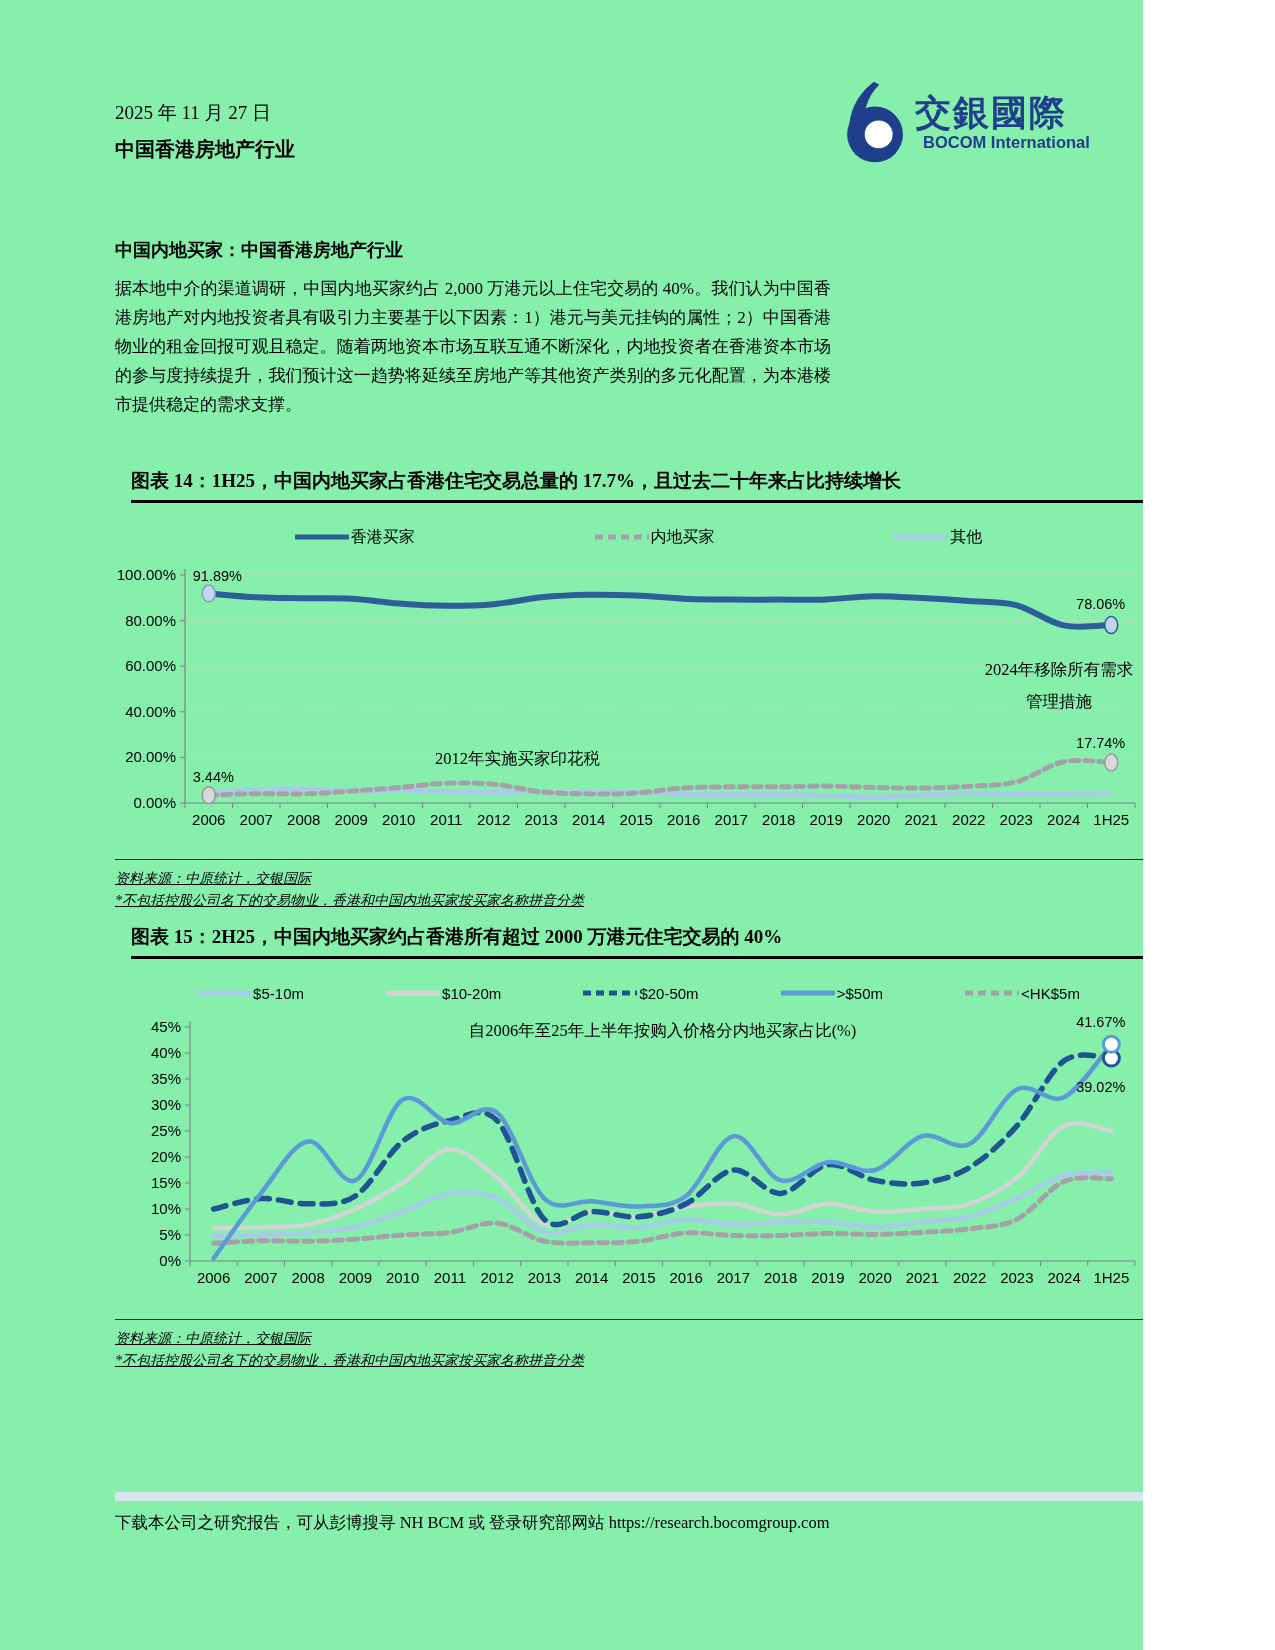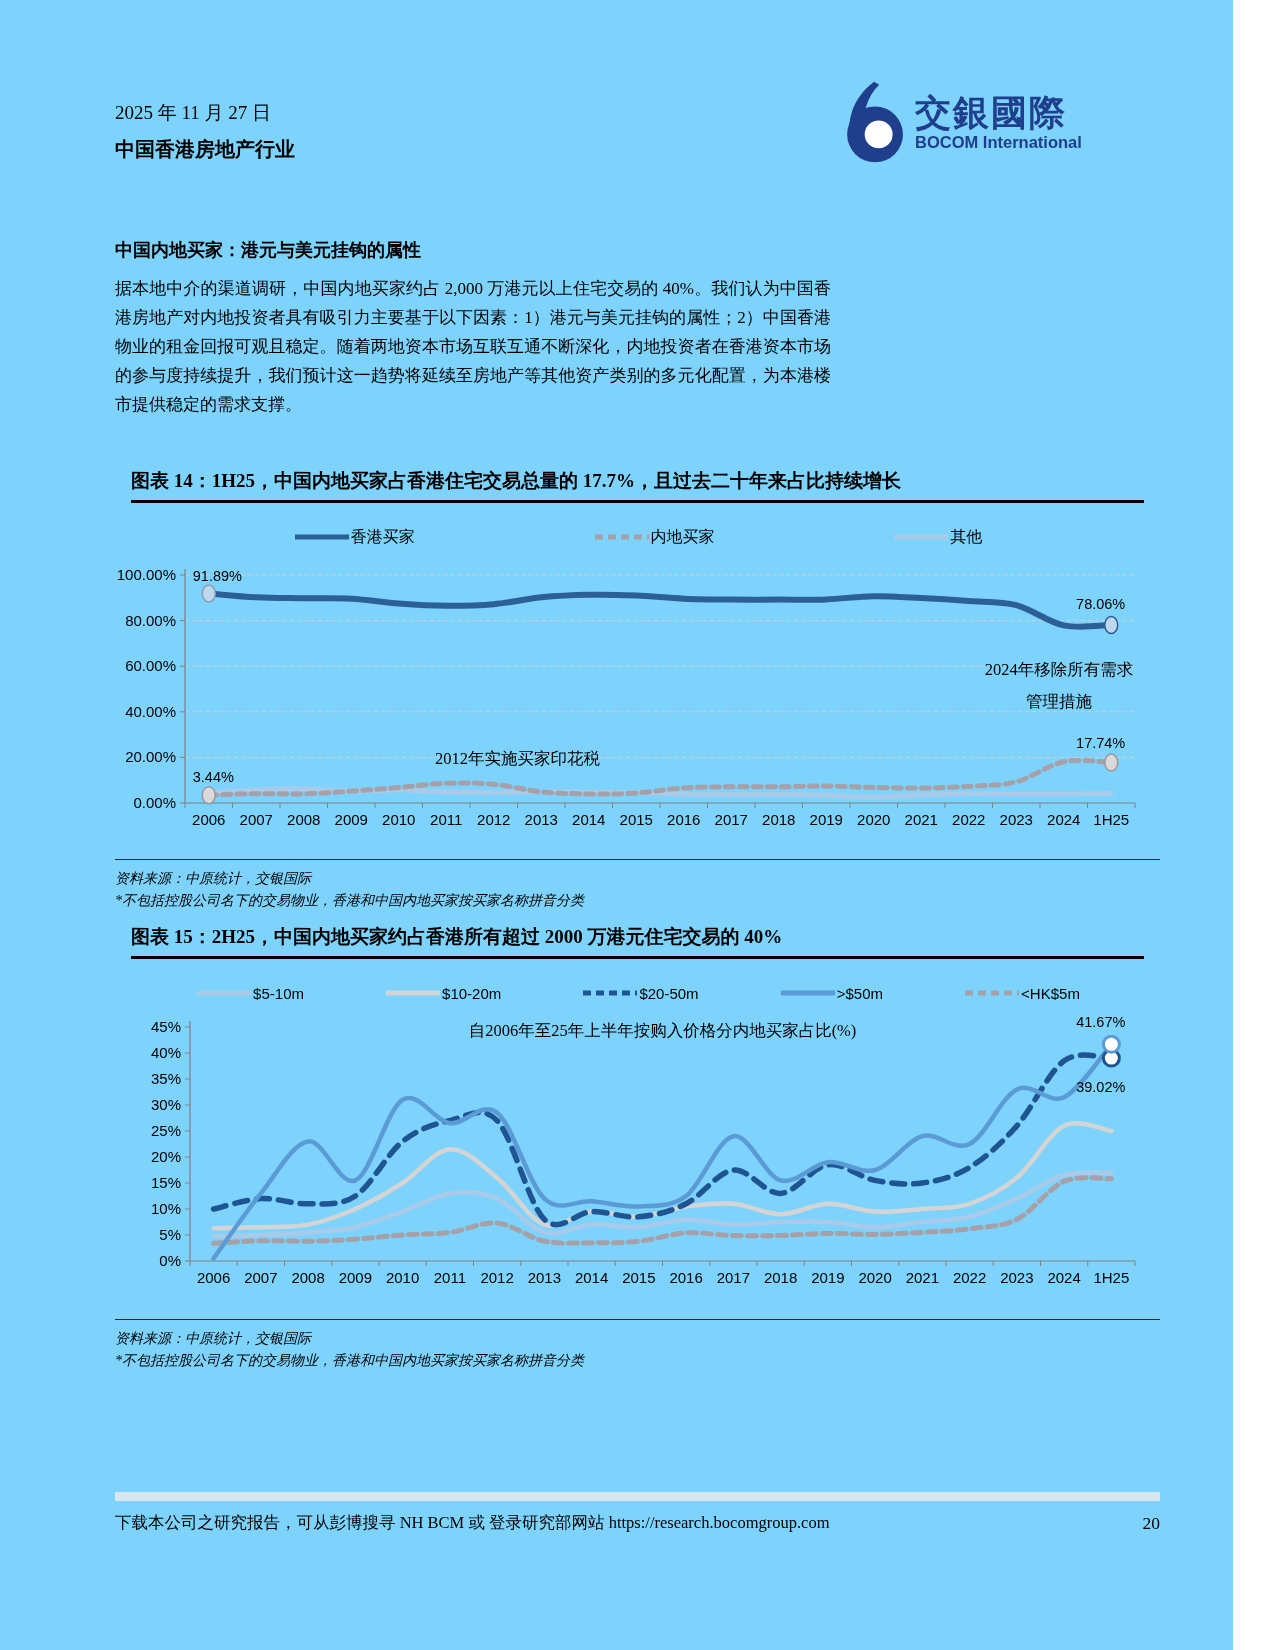--- a/index.html
+++ b/index.html
@@ -1,37 +1,37 @@
 <!DOCTYPE html>
 <html><head>
 <meta charset="utf-8">
 <style>
   html,body{margin:0;padding:0;background:#ffffff;}
-  .page{position:relative;width:1233px;height:1650px;background:#7dd3fc;overflow:hidden;
+  .page{position:relative;width:1143px;height:1650px;background:#86efac;overflow:hidden;
         font-family:"Liberation Serif","DejaVu Serif",serif;color:#000;}
   .date{position:absolute;top:100px;left:115px;font-size:19px;}
   .sector{position:absolute;top:136px;left:115px;font-size:20px;font-weight:bold;}
   .logo{position:absolute;top:80px;left:843px;display:flex;align-items:center;gap:10px;justify-content:center;}
   .logo-cn{font-size:36px;font-weight:bold;color:#1F3E8C;letter-spacing:2px;
            font-family:"Liberation Sans",sans-serif;line-height:40px;}
-  .logo-en{font-size:16.5px;font-weight:bold;color:#1F3E8C;font-family:"Liberation Sans",sans-serif;}
+  .logo-en{font-size:16.5px;font-weight:bold;color:#1F3E8C;font-family:"Liberation Sans",sans-serif;margin-left:8px;}
   .heading{position:absolute;top:238px;left:115px;font-size:18px;font-weight:bold;}
   .para{position:absolute;top:274px;left:115px;width:716px;font-size:17px;line-height:29px;
         text-align:justify;}
   .figure{position:absolute;left:115px;width:1045px;}
   .fig-title{margin:16px;font-size:19px;font-weight:bold;padding-bottom:6px;border-bottom:3px solid #000;}
   .legend{display:flex;justify-content:space-evenly;align-items:center;height:36px;margin-top:2px;}
   .legend-item{display:flex;align-items:center;gap:0;font-size:16px;}
   #legend15 .legend-item{font-family:"Liberation Sans",sans-serif;font-size:15px;}
   .chart{display:block;}
   .chart text{font-family:"Liberation Sans",sans-serif;fill:#000;}
   .chart .tick{font-size:15px;}
   .chart .ptlabel{font-size:14.5px;}
   .chart .anno{font-size:16.5px;font-family:"Liberation Serif","DejaVu Serif",serif;}
-  .source-block{margin-top:16px;border-top:1px solid #222;padding-top:8px;}
+  .source-block{margin-top:16px;border-top:1px solid #222;padding-top:8px;text-decoration:underline;}
   .source{font-style:italic;font-size:14px;line-height:22px;}
   .footer-band{position:absolute;top:1492px;left:115px;width:1045px;height:9px;background:#D8E6EF;}
   .footer{position:absolute;top:1512px;left:115px;width:1045px;display:flex;
           justify-content:space-between;align-items:center;}
   .footer-note{font-size:16.5px;}
   .page-number{font-size:17.5px;}
 </style>
 </head>
 <body>
 
@@ -46,21 +46,21 @@
       <circle cx="34.5" cy="52" r="13.5" fill="#ffffff"></circle>
       <path d="M 30 1 C 14 13 5 30 6 52 L 20 54 C 18 34 23 15 35 4 Z" fill="#1F3E8C"></path>
       <path d="M 34.5 40 A 13.5 13.5 0 0 0 22 52 L 34.5 52 Z" fill="#1F3E8C" opacity="0.0"></path>
     </svg>
     <div class="logo-text">
       <div class="logo-cn">交銀國際</div>
       <div class="logo-en">BOCOM International</div>
     </div>
   </div>
 
-  <div class="heading">中国内地买家：港元与美元挂钩的属性</div>
+  <div class="heading">中国内地买家：中国香港房地产行业</div>
   <div class="para">据本地中介的渠道调研，中国内地买家约占 2,000 万港元以上住宅交易的 40%。我们认为中国香港房地产对内地投资者具有吸引力主要基于以下因素：1）港元与美元挂钩的属性；2）中国香港物业的租金回报可观且稳定。随着两地资本市场互联互通不断深化，内地投资者在香港资本市场的参与度持续提升，我们预计这一趋势将延续至房地产等其他资产类别的多元化配置，为本港楼市提供稳定的需求支撑。</div>
 
   <section class="figure" style="top:452px">
     <h2 class="fig-title">图表 14：1H25，中国内地买家占香港住宅交易总量的 17.7%，且过去二十年来占比持续增长</h2>
     <div class="legend" id="legend14">
         <div class="legend-item">
           <svg width="58" height="10">
             <line x1="2" y1="5" x2="56" y2="5" stroke="#2C5F98" stroke-width="5"></line>
           </svg>
           <span>香港买家</span>

